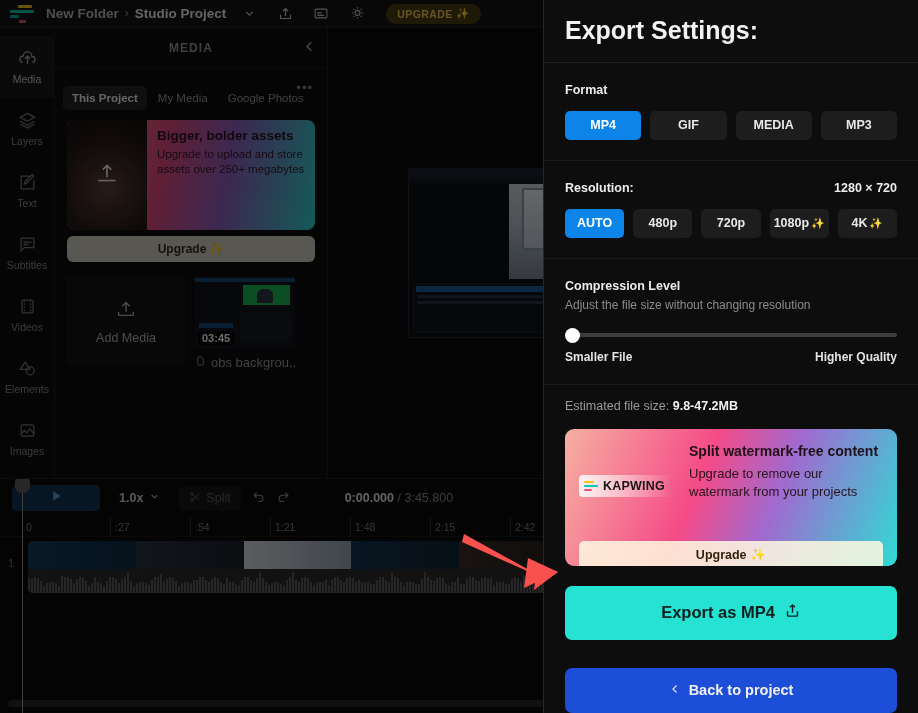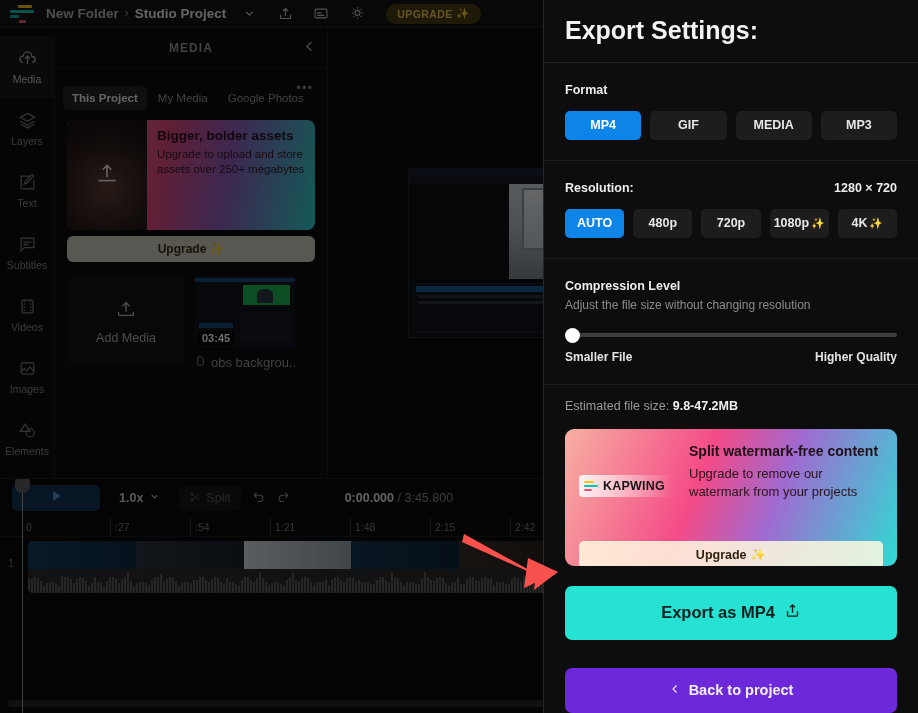--- a/index.html
+++ b/index.html
@@ -189,21 +189,21 @@
   .wm-badge .bars i:nth-child(3){ width: 8px;  background:#e4557a; }
   .wm-badge span { font-size: 12.5px; font-weight: 800; color:#16161a; letter-spacing:.2px; }
   .wm-h { color:#211018; font-size: 14px; font-weight: 800; line-height: 1.18; }
   .wm-p { color:#2a121c; font-size: 13px; line-height: 1.32; margin-top: 6px; }
   .wm-btn { margin-top: 12px; height: 28px; border-radius: 5px;
             background: rgba(255,250,225,.85); color:#33230d; font-size: 12.5px;
             font-weight: 600; display:flex; align-items:center; justify-content:center; gap: 4px; }
   .export-btn { margin: 20px 21px 12px 21px; height: 62px; border-radius: 7px;
                 background:#25e2d3; color:#0b1f1d; font-size: 16.5px; font-weight: 800;
                 display:flex; align-items:center; justify-content:center; gap: 9px; }
-  .back-btn { margin: 16px 21px 0 21px; height: 52px; border-radius: 7px; background:#6d28d9;
+  .back-btn { margin: 16px 21px 0 21px; height: 52px; border-radius: 7px; background:#1d4ed8;
               color:#f0f0f0; font-size: 14.5px; font-weight: 700;
               display:flex; align-items:center; justify-content:center; gap: 8px; }
 
   
   .arrow-svg { position:absolute; left: 462px; top: 532px; z-index: 60; pointer-events:none; }
 </style>
 </head>
 <body>
 
 <div class="app">
@@ -300,34 +300,34 @@
           <svg width="19" height="19" viewBox="0 0 24 24" fill="none" stroke="currentColor" stroke-width="1.6">
               <rect x="5" y="4" width="14" height="16" rx="1.5"></rect>
               <path d="M8 4v16M16 4v16" stroke-dasharray="2 2"></path>
             </svg>
         </span>
         <span>Videos</span>
       </div>
       <div class="rail-item">
         <span>
           <svg width="19" height="19" viewBox="0 0 24 24" fill="none" stroke="currentColor" stroke-width="1.6">
-              <rect x="4" y="5" width="16" height="14" rx="2"></rect>
-              <path d="M4 16l4-4 3 3 4-5 5 6"></path>
+              <path d="M9 4l6 9H3l6-9z"></path>
+              <circle cx="15.5" cy="15" r="5"></circle>
             </svg>
         </span>
-        <span>Images</span>
+        <span>Elements</span>
       </div>
       <div class="rail-item">
         <span>
           <svg width="19" height="19" viewBox="0 0 24 24" fill="none" stroke="currentColor" stroke-width="1.6">
-              <path d="M9 4l6 9H3l6-9z"></path>
-              <circle cx="15.5" cy="15" r="5"></circle>
+              <rect x="4" y="5" width="16" height="14" rx="2"></rect>
+              <path d="M4 16l4-4 3 3 4-5 5 6"></path>
             </svg>
         </span>
-        <span>Elements</span>
+        <span>Images</span>
       </div>
     </div>
 
     <div class="media">
       <div class="media-head">
         <span class="media-title">MEDIA</span>
         <span class="media-collapse">
           <svg width="15" height="15" viewBox="0 0 24 24" fill="none" stroke="currentColor" stroke-width="2">
               <path d="M15 5l-7 7 7 7"></path>
             </svg>

